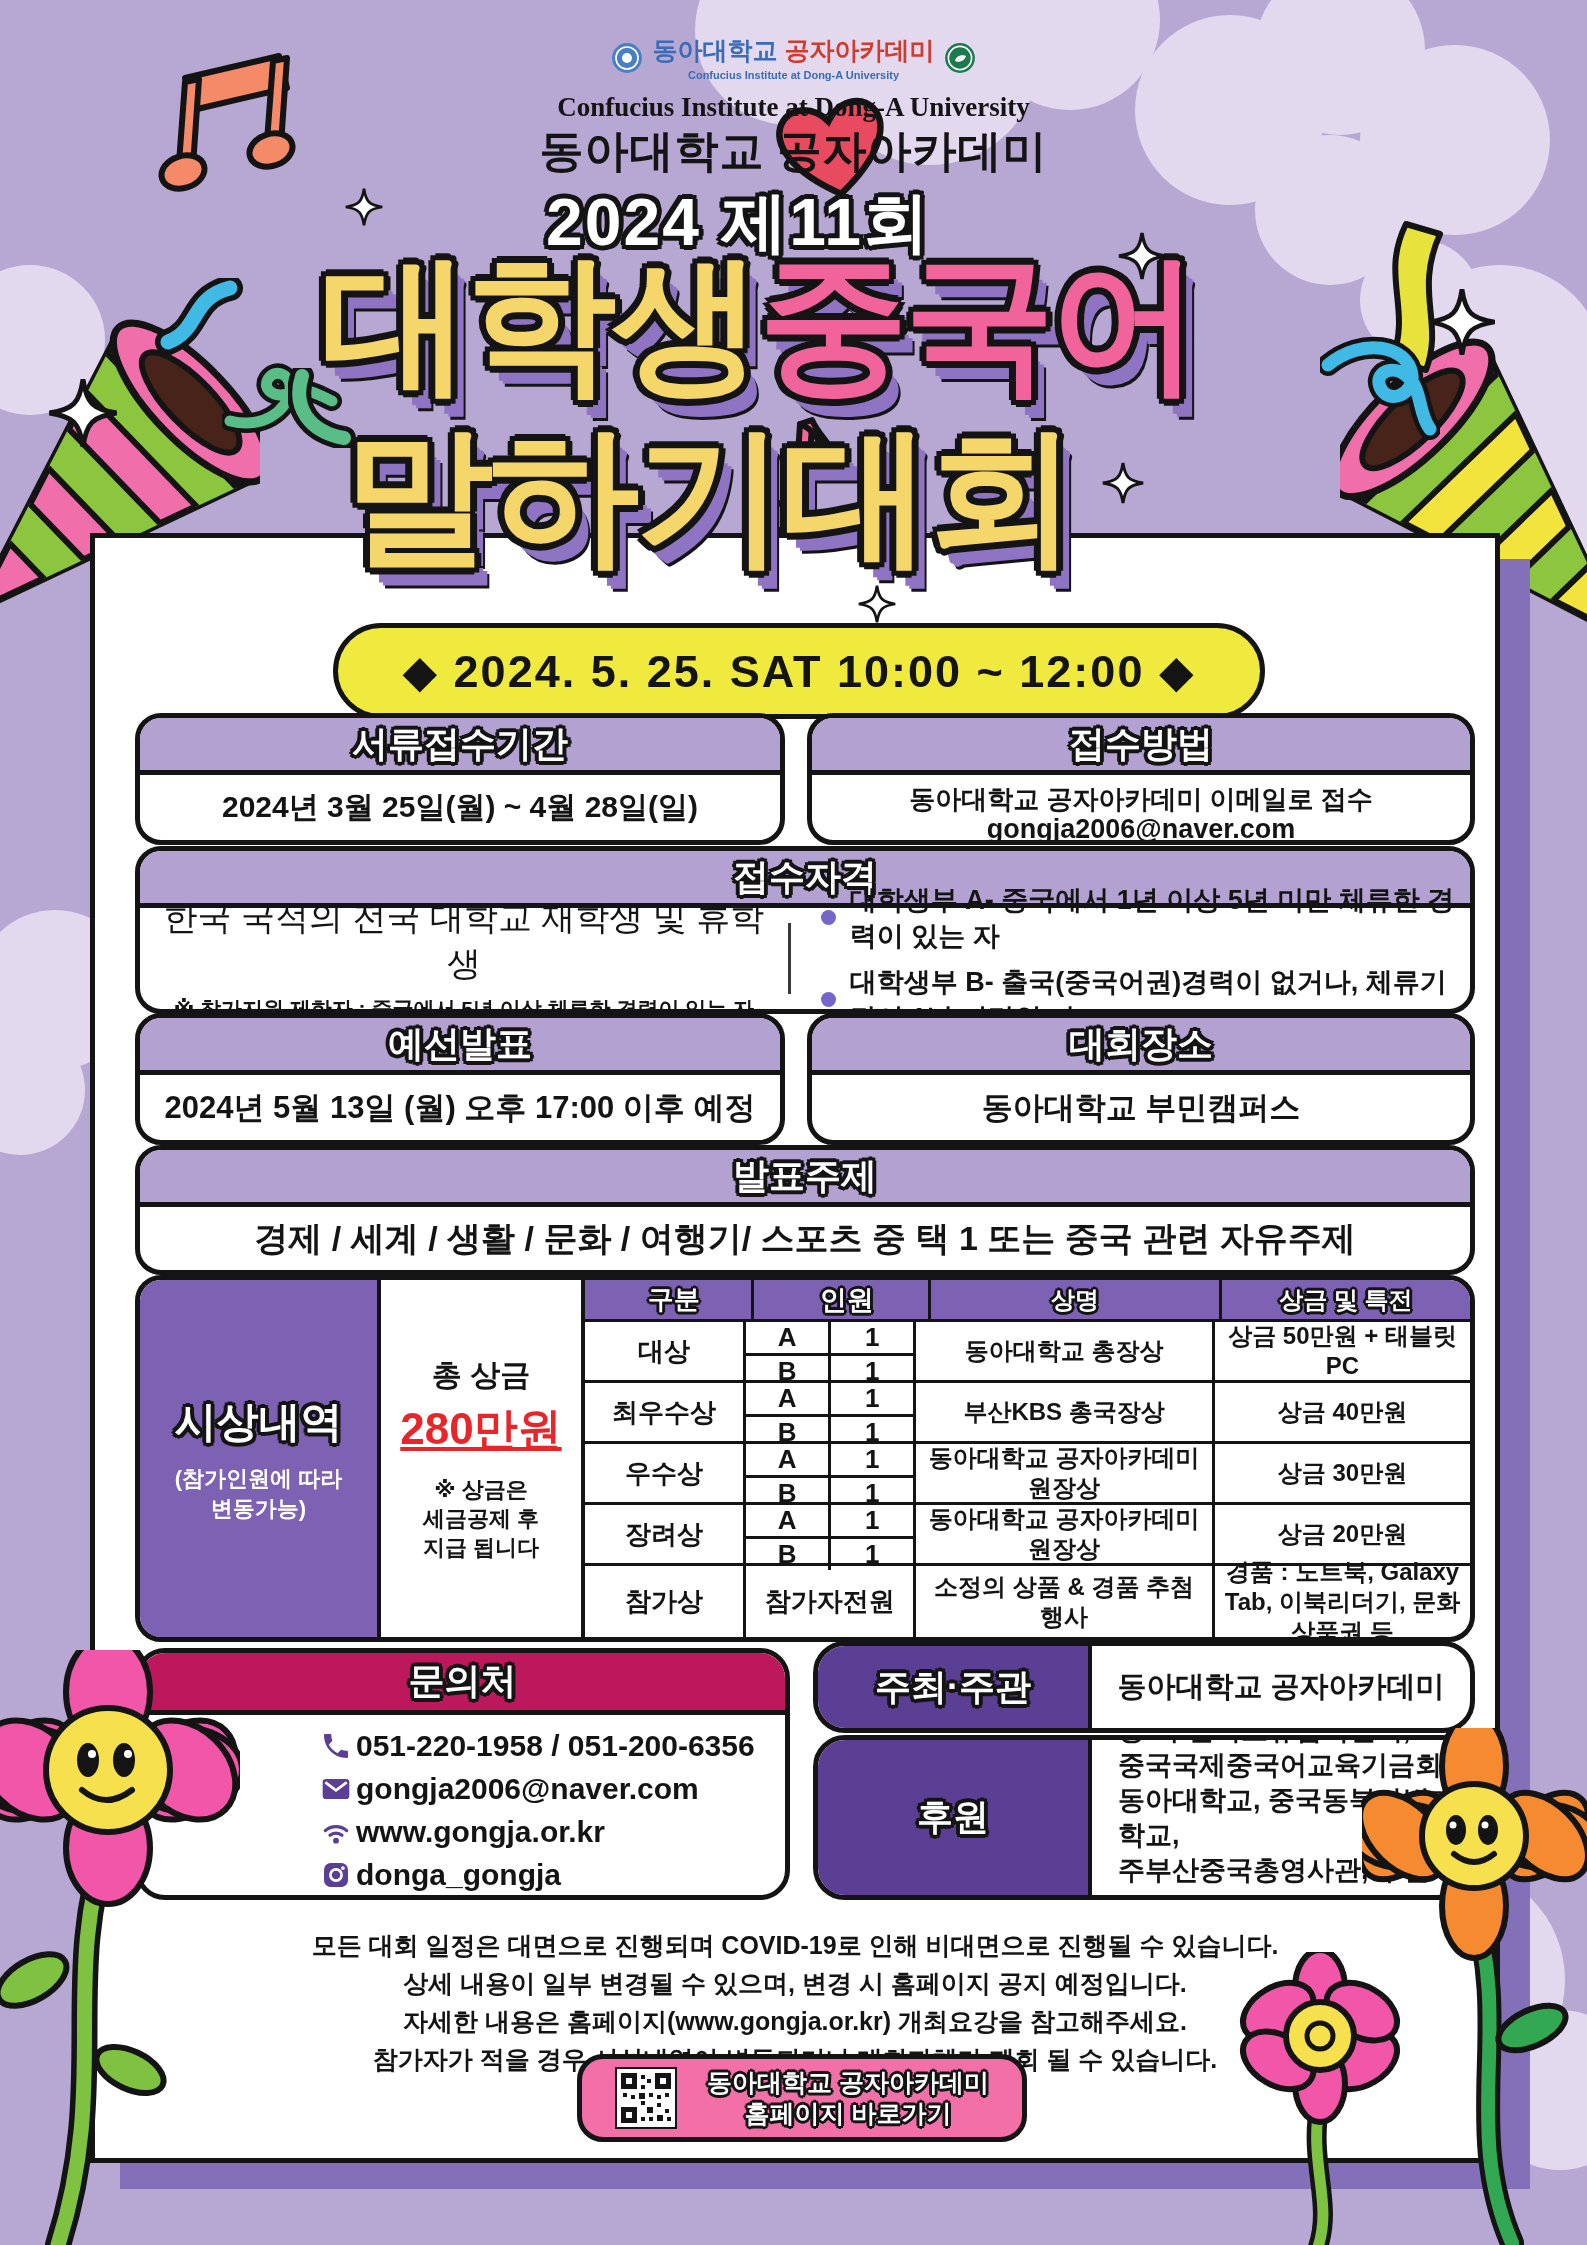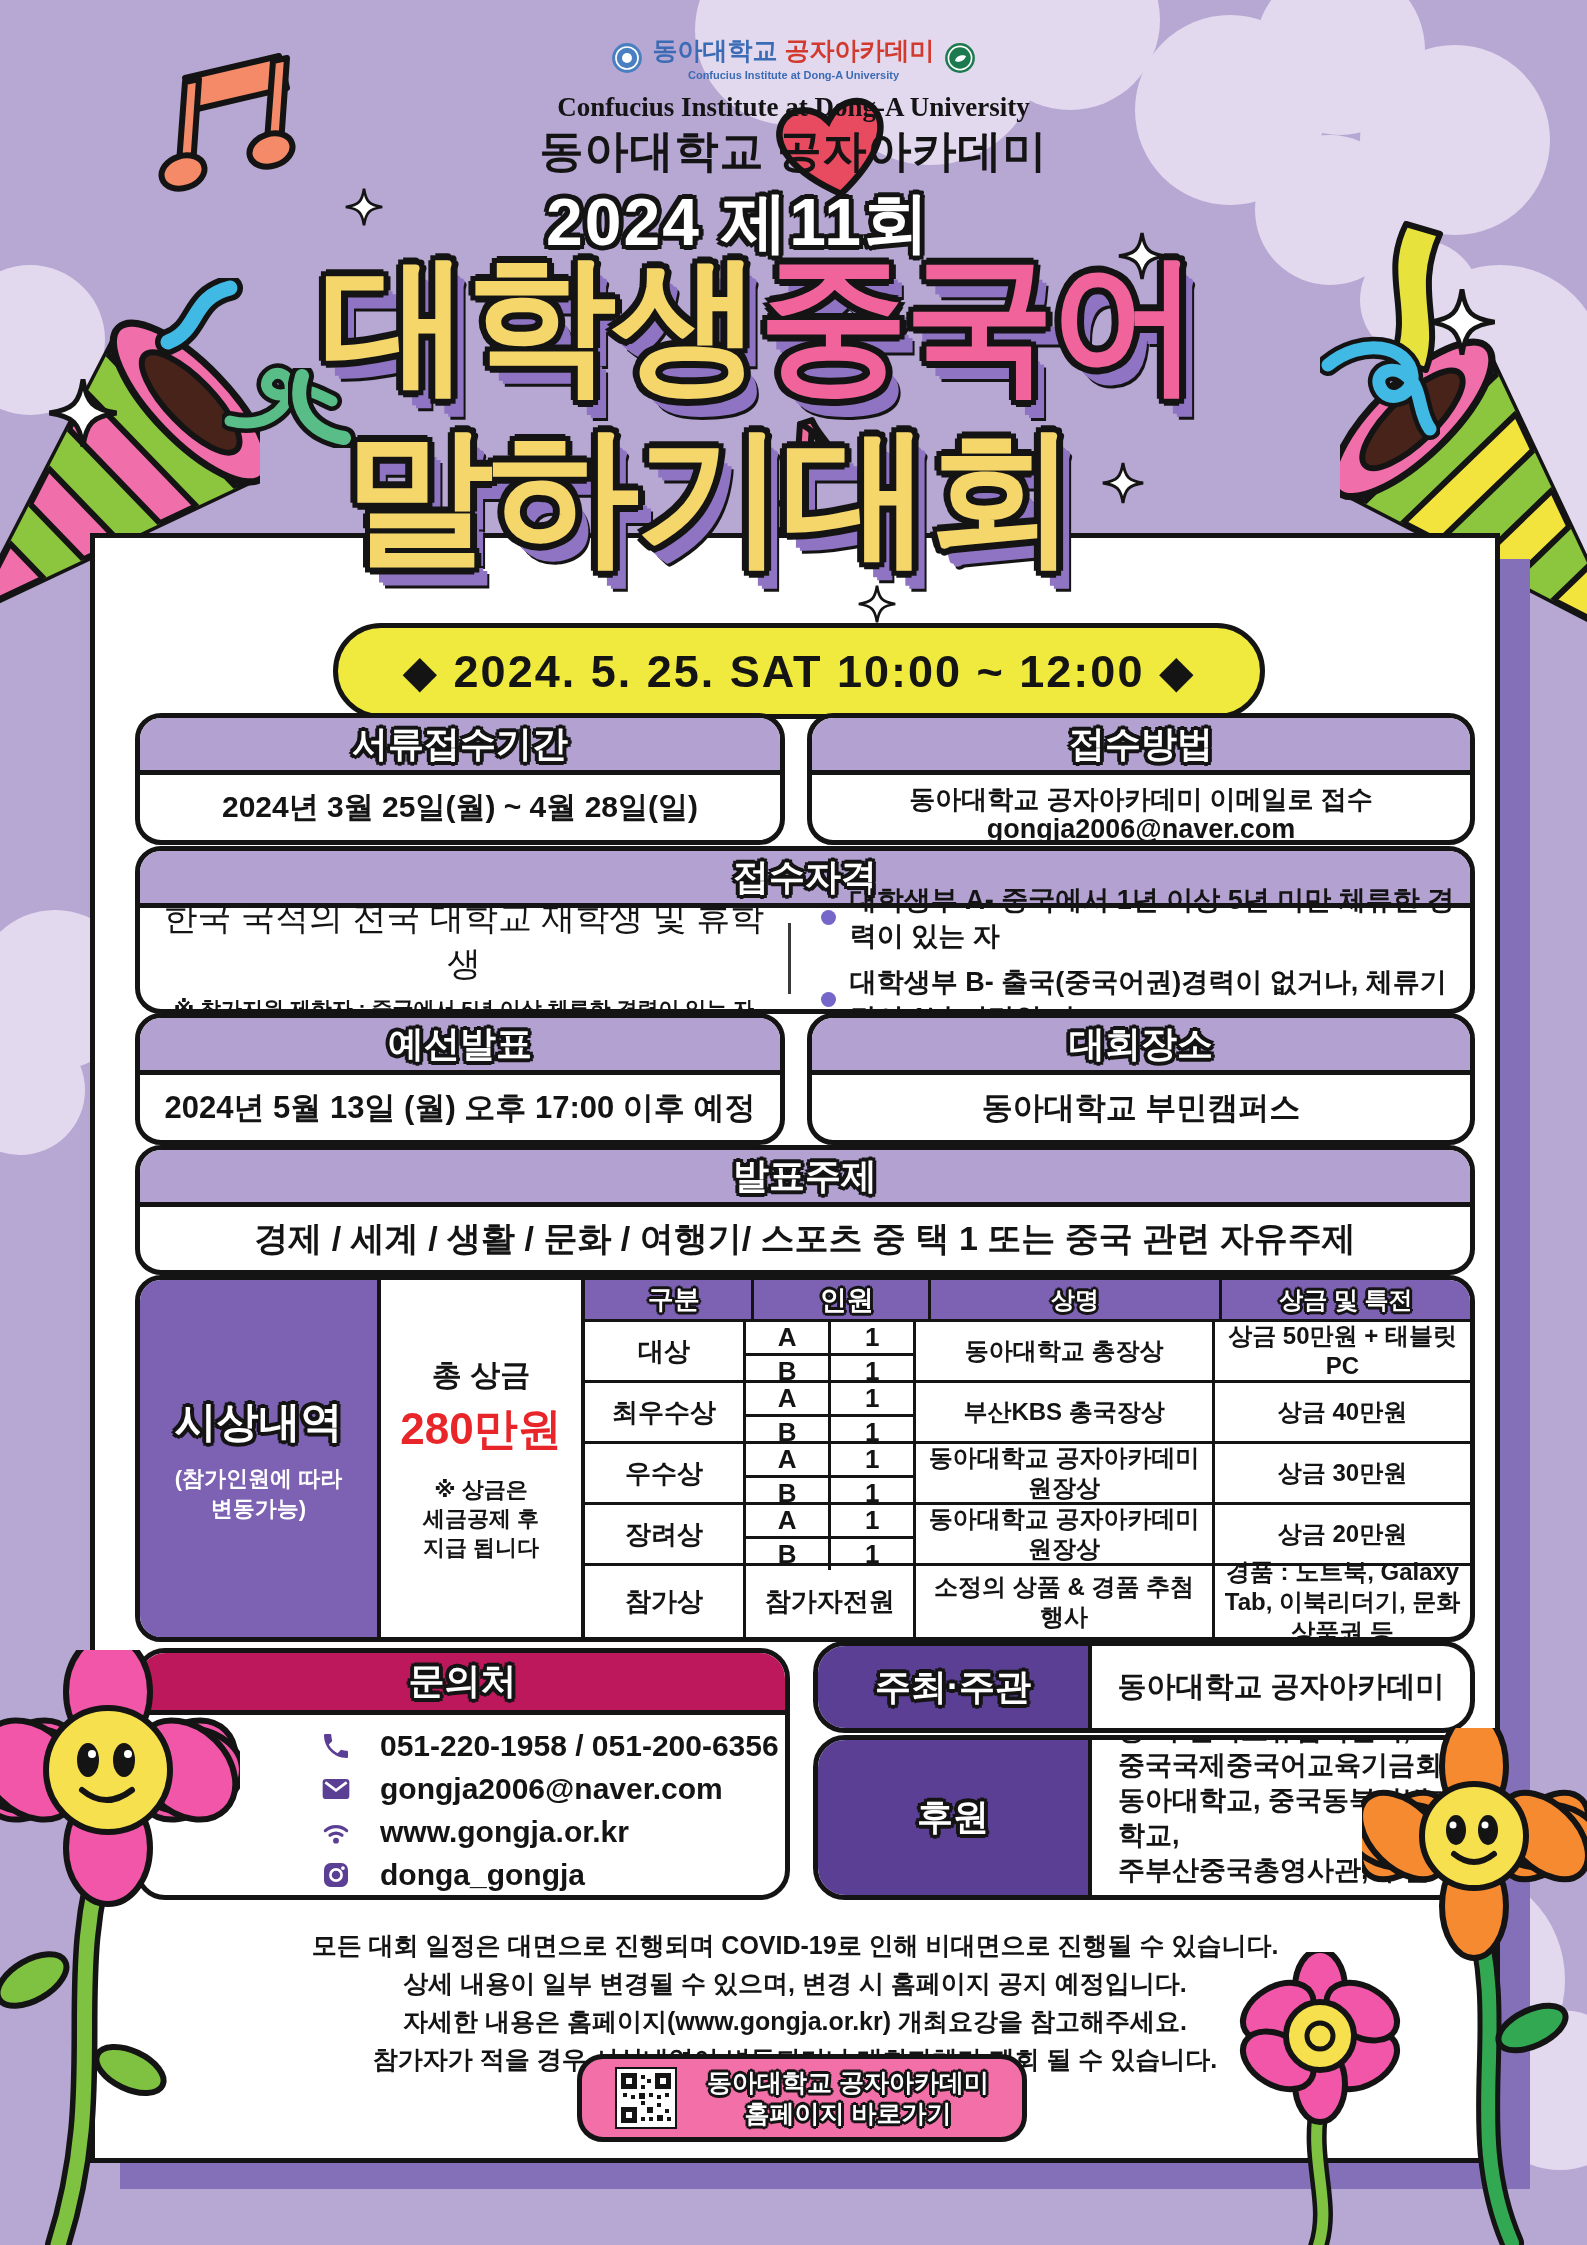--- a/index.html
+++ b/index.html
@@ -68,41 +68,41 @@
   .box-topic{left:40px;top:607px;width:1330px;height:120px;}
   .box-topic .sec-head{height:52px;}
   .box-topic .sec-body{height:63px;font-size:34px;font-weight:900;}
   
   .awards{position:absolute;left:40px;top:737px;width:1330px;height:357px;border:5px solid #141414;border-radius:26px;overflow:hidden;display:flex;background:#fff;}
   .aw-col1{width:237px;background:#7d61b3;border-right:4px solid #141414;display:flex;flex-direction:column;align-items:center;justify-content:center;text-align:center;}
   .aw-title{font-size:42px;}
   .aw-sub{color:#fff;font-weight:700;font-size:22px;line-height:30px;margin-top:14px;}
   .aw-col2{width:200px;border-right:4px solid #141414;display:flex;flex-direction:column;align-items:center;justify-content:center;text-align:center;}
   .aw-total-label{font-size:30px;font-weight:900;}
-  .aw-total{font-size:44px;font-weight:900;color:#e8262a;margin:4px 0 16px;}
+  .aw-total{font-size:44px;font-weight:900;color:#e8262a;margin:4px 0 16px;text-decoration:underline;}
   .aw-note{font-size:22px;font-weight:700;line-height:29px;}
   .aw-table{flex:1;display:flex;flex-direction:column;}
   .aw-hrow{height:48px;background:#7d61b3;display:flex;align-items:stretch;border-bottom:3px solid #141414;}
   .aw-hcell{display:flex;align-items:center;justify-content:center;font-size:27px;}
   .aw-row{display:flex;align-items:stretch;border-bottom:3px solid #141414;height:58px;}
   .aw-row.last{height:71px;border-bottom:none;flex:1;}
   .c-grade{width:18%;border-right:3px solid #141414;display:flex;align-items:center;justify-content:center;font-size:26px;font-weight:700;}
   .c-people{width:19%;border-right:3px solid #141414;display:flex;flex-direction:column;}
   .people-row{flex:1;display:flex;}
   .people-row + .people-row{border-top:3px solid #141414;}
   .people-row span{flex:1;display:flex;align-items:center;justify-content:center;font-size:26px;font-weight:700;}
   .people-row span + span{border-left:3px solid #141414;}
   .c-people.single{align-items:center;justify-content:center;font-size:26px;font-weight:700;flex-direction:row;display:flex;}
   .c-prize{width:34%;border-right:3px solid #141414;display:flex;align-items:center;justify-content:center;text-align:center;font-size:24px;font-weight:700;line-height:30px;padding:0 6px;box-sizing:border-box;}
   .c-reward{width:29%;display:flex;align-items:center;justify-content:center;text-align:center;font-size:24px;font-weight:700;line-height:30px;padding:0 6px;box-sizing:border-box;}
   
   .box-contact{left:40px;top:1110px;width:645px;height:242px;border-radius:30px;}
   .box-contact .sec-head{height:57px;background:#be185d;}
   .contact-body{padding:14px 0 0 180px;}
-  .contact-line{display:flex;align-items:center;gap:28px;font-size:30px;font-weight:700;margin-bottom:9px;}
+  .contact-line{display:flex;align-items:center;gap:4px;font-size:30px;font-weight:700;margin-bottom:9px;}
   .cicon{width:32px;height:32px;flex:none;}
   .pill{position:absolute;border:5px solid #141414;border-radius:32px;overflow:hidden;display:flex;background:#fff;}
   .pill-label{background:#5b3f94;display:flex;align-items:center;justify-content:center;font-size:36px;border-right:4px solid #141414;}
   .box-host{left:718px;top:1103px;width:652px;height:82px;}
   .box-host .pill-label{width:270px;}
   .host-body{flex:1;display:flex;align-items:center;justify-content:center;font-size:29px;font-weight:700;}
   .box-sponsor{left:718px;top:1197px;width:652px;height:155px;}
   .box-sponsor .pill-label{width:270px;}
   .sponsor-body{flex:1;display:flex;flex-direction:column;justify-content:center;padding-left:26px;font-size:27px;font-weight:700;line-height:35px;}
   

